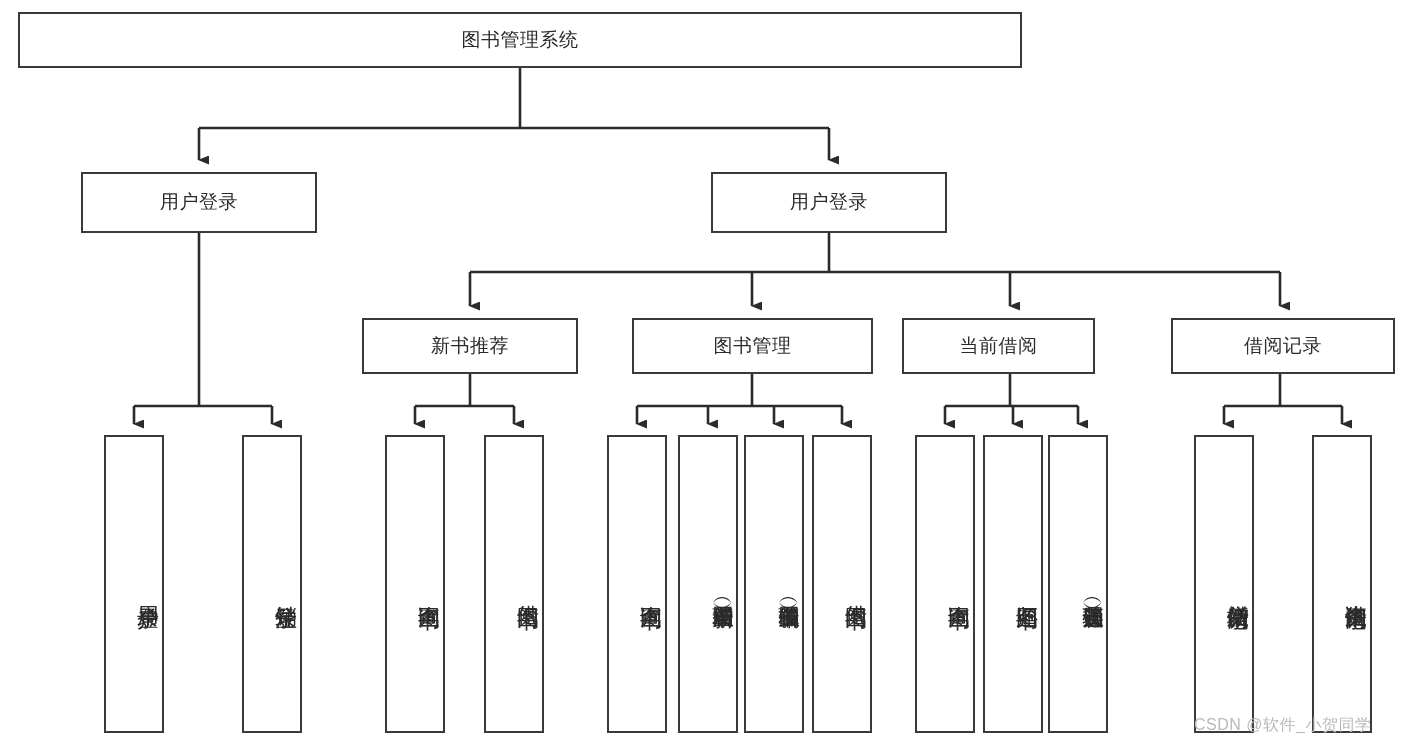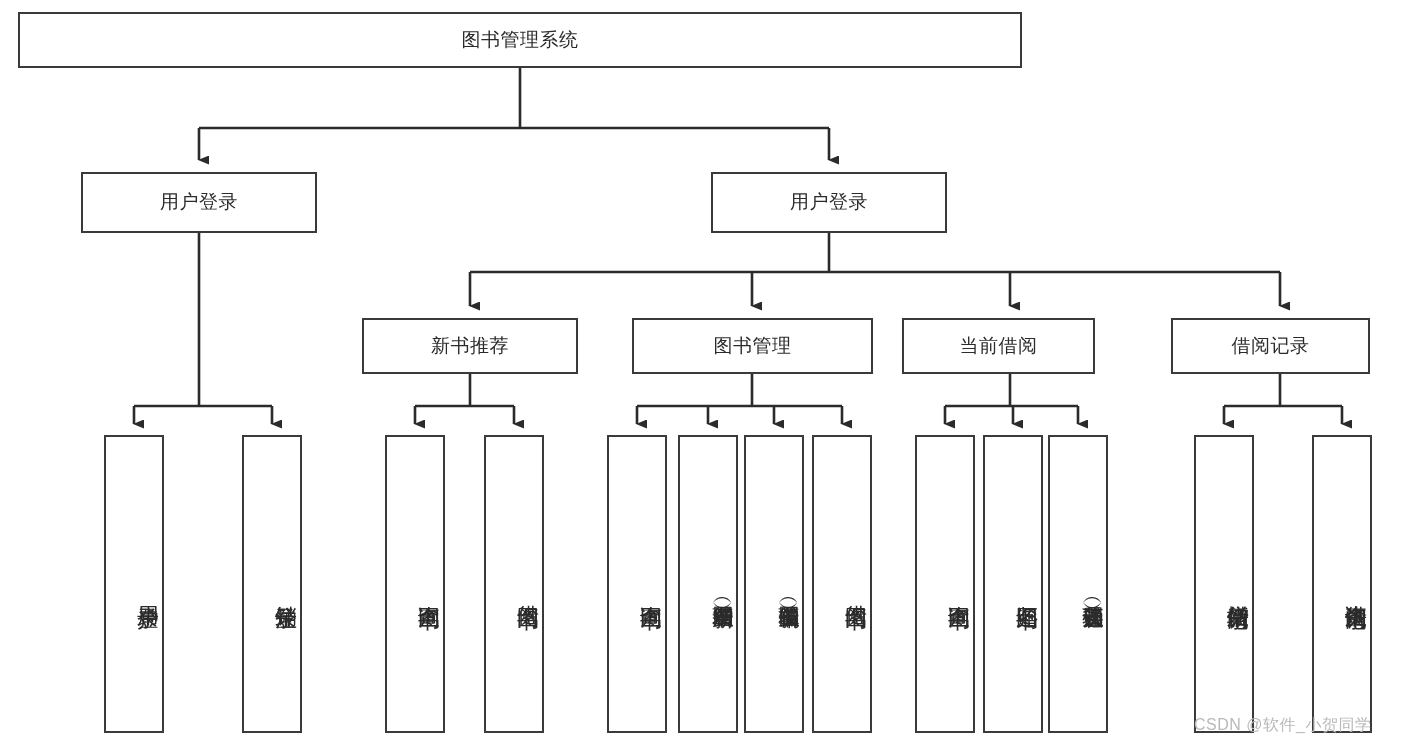--- a/index.html
+++ b/index.html
@@ -133,21 +133,21 @@
   </svg>
 
   <div class="node-box node-horizontal" style="left:18px; top:12px; width:1004px; height:56px;">图书管理系统</div>
 
   <div class="node-box node-horizontal" style="left:81px; top:172px; width:236px; height:61px;">用户登录</div>
   <div class="node-box node-horizontal" style="left:711px; top:172px; width:236px; height:61px;">用户登录</div>
 
   <div class="node-box node-horizontal" style="left:362px; top:318px; width:216px; height:56px;">新书推荐</div>
   <div class="node-box node-horizontal" style="left:632px; top:318px; width:241px; height:56px;">图书管理</div>
   <div class="node-box node-horizontal" style="left:902px; top:318px; width:193px; height:56px;">当前借阅</div>
-  <div class="node-box node-horizontal" style="left:1171px; top:318px; width:199px; height:56px;">借阅记录</div>
+  <div class="node-box node-horizontal" style="left:1171px; top:318px; width:224px; height:56px;">借阅记录</div>
 
   <div class="node-box node-vertical" style="left:104px; top:435px; width:60px; height:298px;">用户登录</div>
   <div class="node-box node-vertical" style="left:242px; top:435px; width:60px; height:298px;">注销登录</div>
 
   <div class="node-box node-vertical" style="left:385px; top:435px; width:60px; height:298px;">查询图书</div>
   <div class="node-box node-vertical" style="left:484px; top:435px; width:60px; height:298px;">借阅图书</div>
 
   <div class="node-box node-vertical" style="left:607px; top:435px; width:60px; height:298px;">查询图书</div>
   <div class="node-box node-vertical tall-text" style="left:678px; top:435px; width:60px; height:298px;">新增图书（管理员）</div>
   <div class="node-box node-vertical tall-text" style="left:744px; top:435px; width:60px; height:298px;">编辑图书（管理员）</div>

